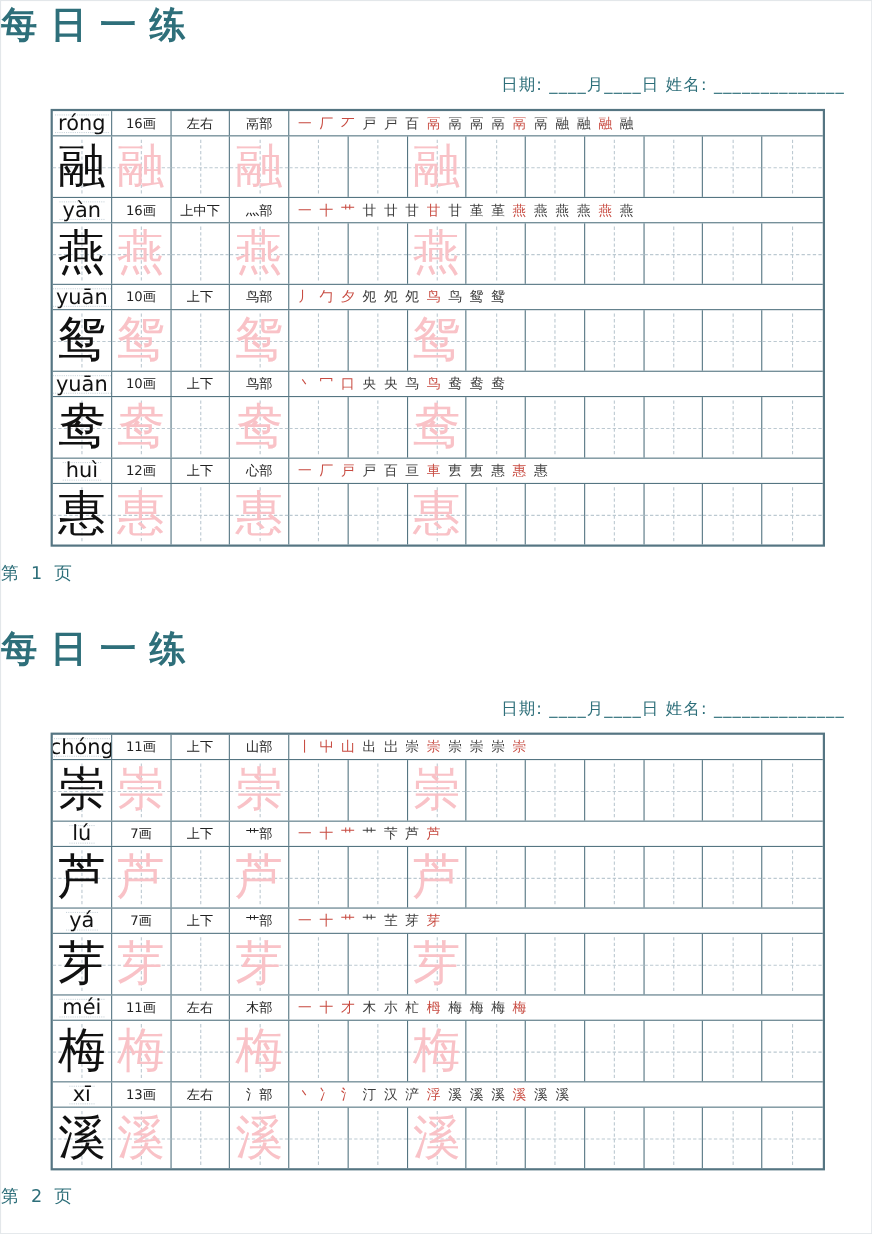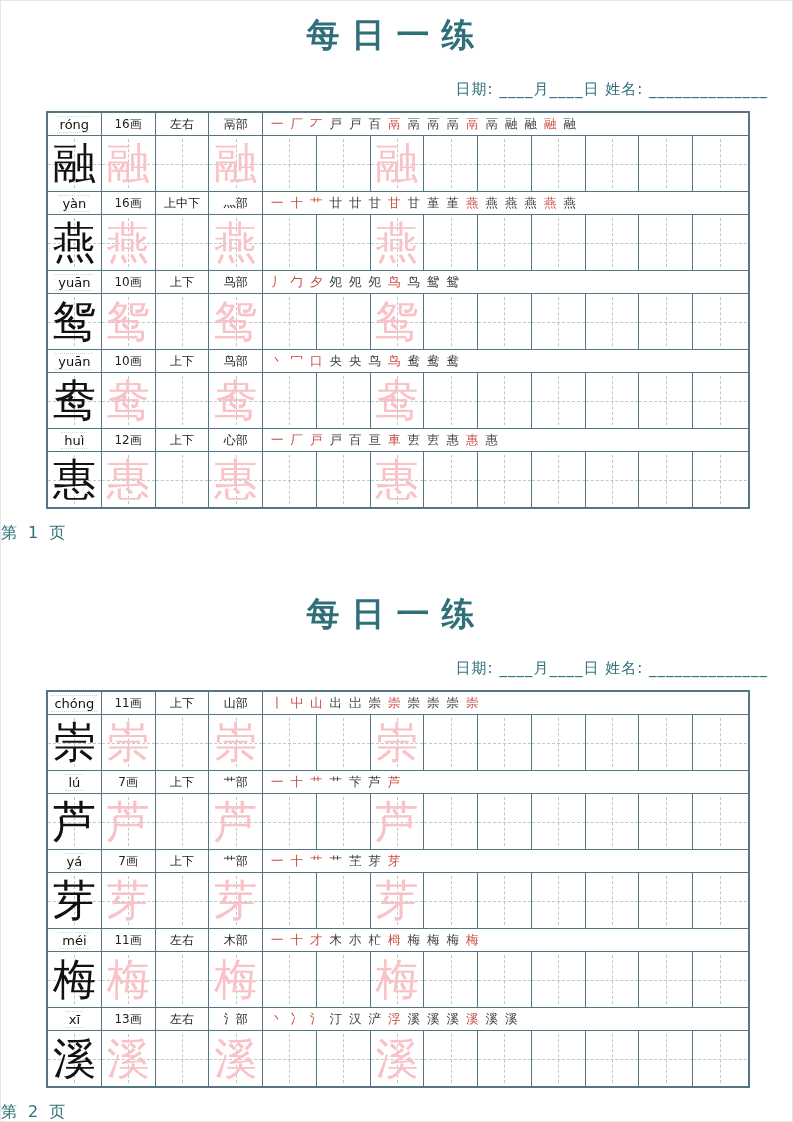--- a/index.html
+++ b/index.html
@@ -14,22 +14,22 @@
     --d:#bcc9d1;            
     --teal:#2e6f7a;
     --pink:#f9c2c7;
     --cw:53.75px;           
   }
   .page { position:relative; }
   .title {
     font-family:"DejaVu Serif", serif;
     color:var(--teal);
     font-size:33px; font-weight:700;
-    letter-spacing:12px; text-align:center;
-    padding-top:12px; height:44px; line-height:44px;
+    letter-spacing:12px; text-align:left;
+    padding-top:0; height:44px; line-height:44px;
   }
   .page2 .title { margin-top:36px; }
   .dateline {
     color:var(--teal); font-size:15px; letter-spacing:1px;
     text-align:right; padding-right:24px;
     margin-top:22px; height:20px; line-height:20px;
   }
   .grid {
     width:700px; margin:12px 0 0 45px;
     border:2px solid var(--b);
@@ -41,21 +41,21 @@
     display:flex; height:22px;
     border-bottom:1px solid var(--b);
   }
   .hcell {
     flex:0 0 var(--cw); box-sizing:border-box;
     border-right:1px solid var(--b);
     display:flex; align-items:center; justify-content:center;
     font-size:12px; color:#222; white-space:nowrap; overflow:hidden;
   }
   .hcell .py {
-    font-size:13px; color:#111;
+    font-size:19px; color:#111;
     border-top:1px dotted #ccd6dc; border-bottom:1px dotted #ccd6dc;
     padding:0 3px; line-height:15px;text-align:center;
   }
   .hstrip {
     flex:1 1 auto; display:flex; align-items:center;
     gap:7px; padding-left:8px; overflow:hidden;
     font-size:12.5px; white-space:nowrap;
   }
   .step { color:#3d3d3d; }
   .step.red { color:#c84b41; }

